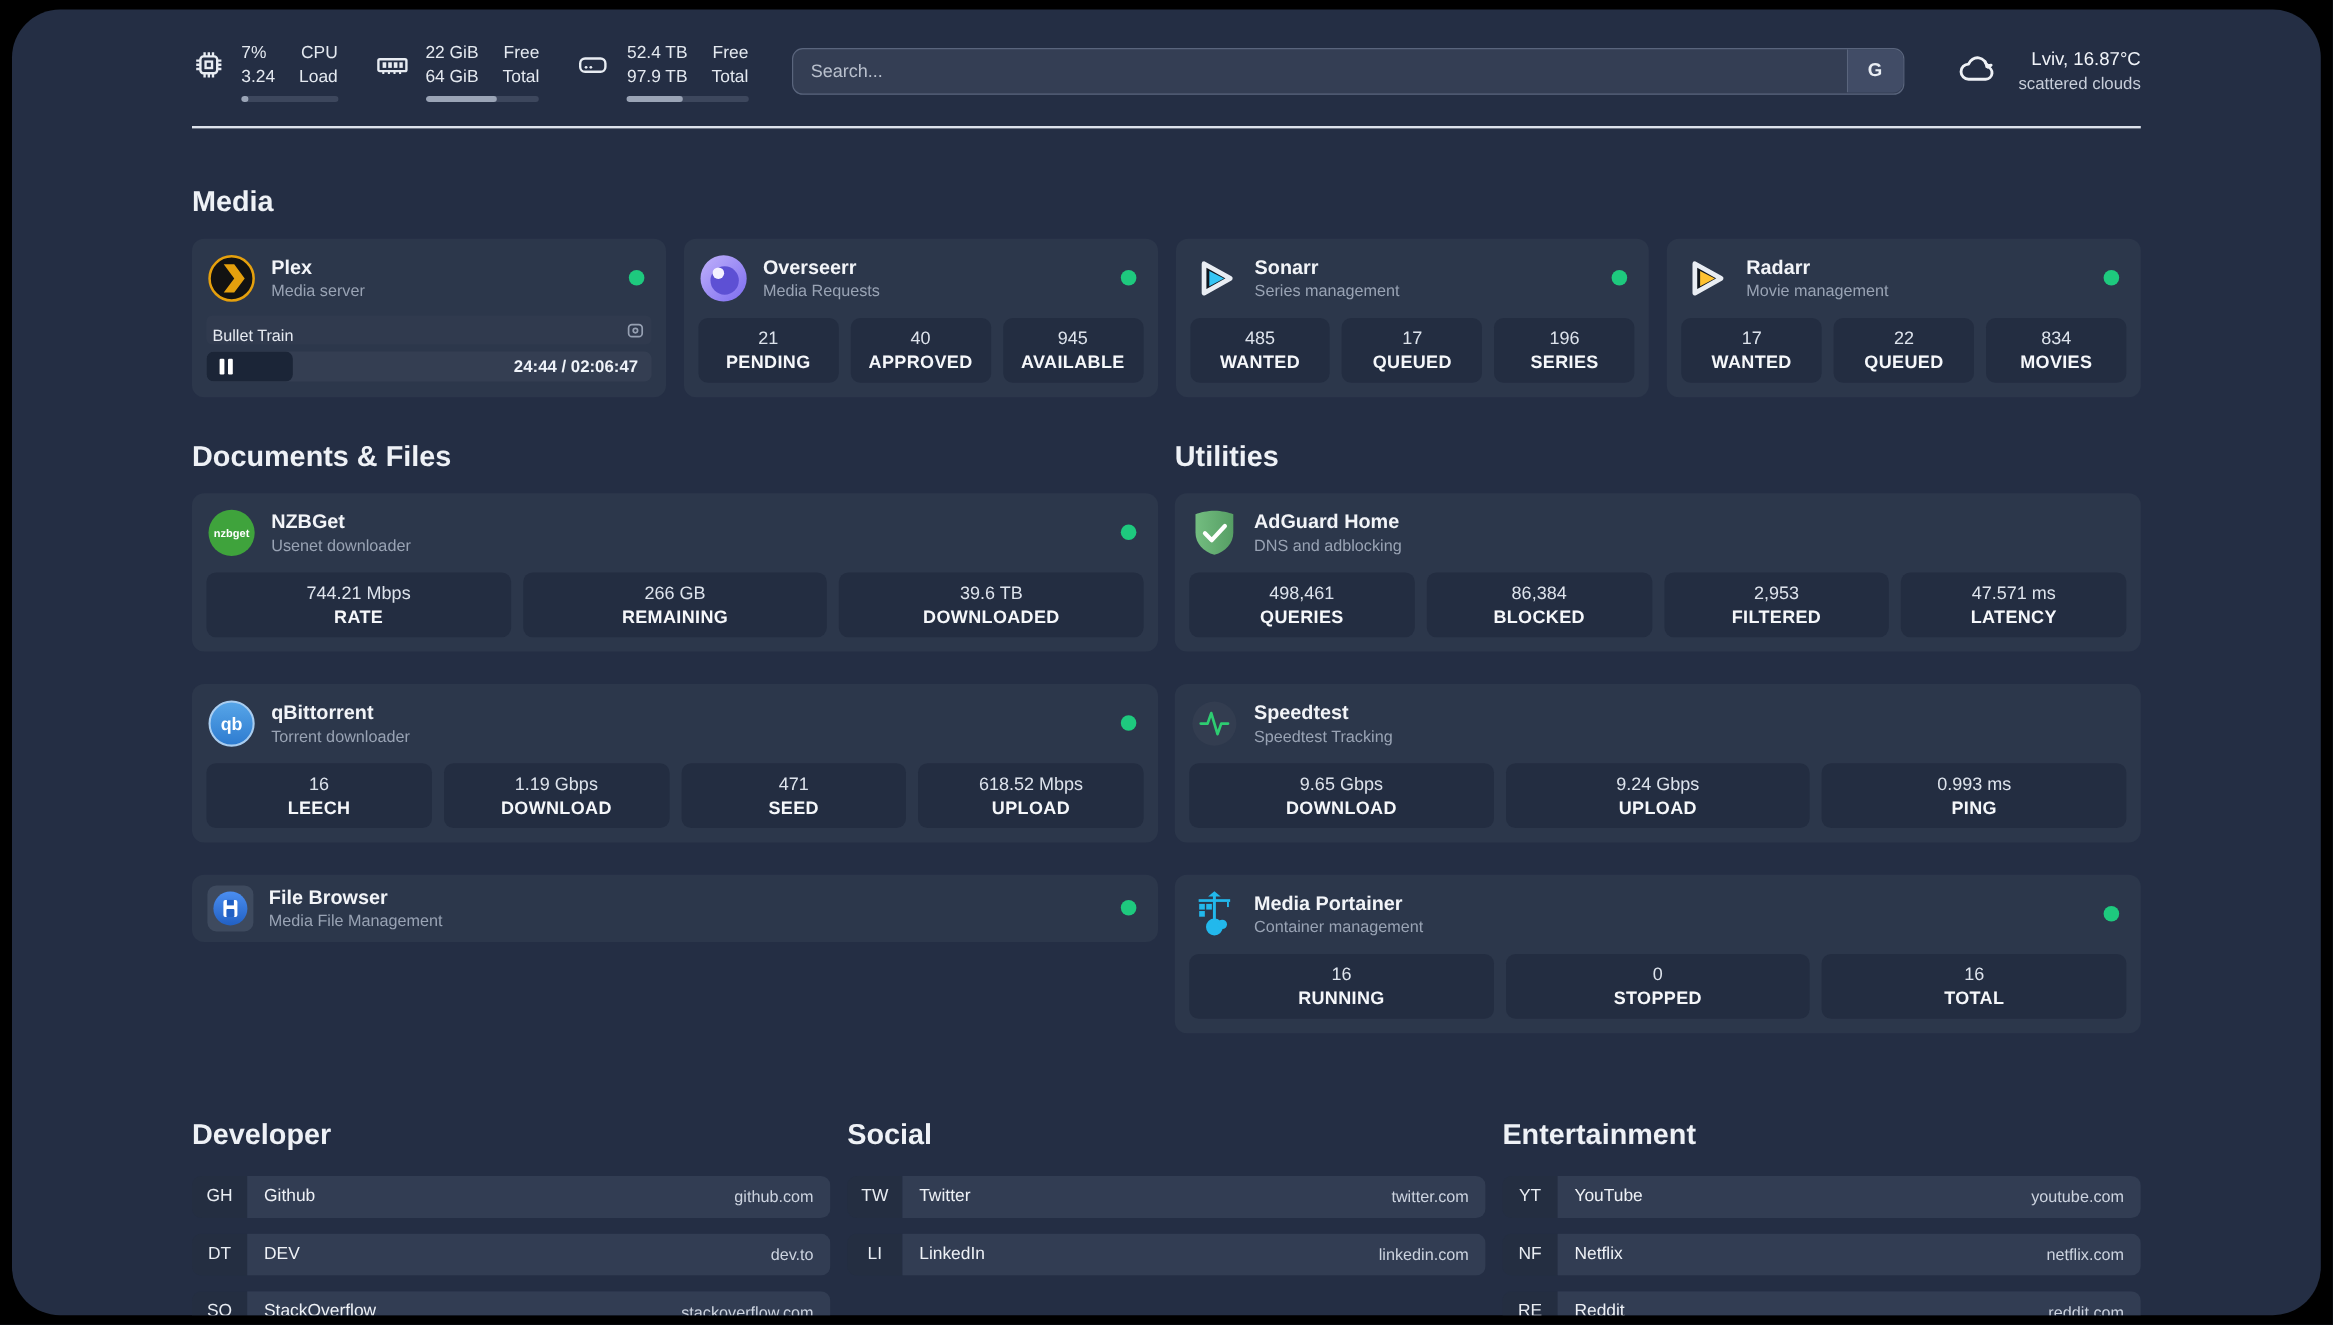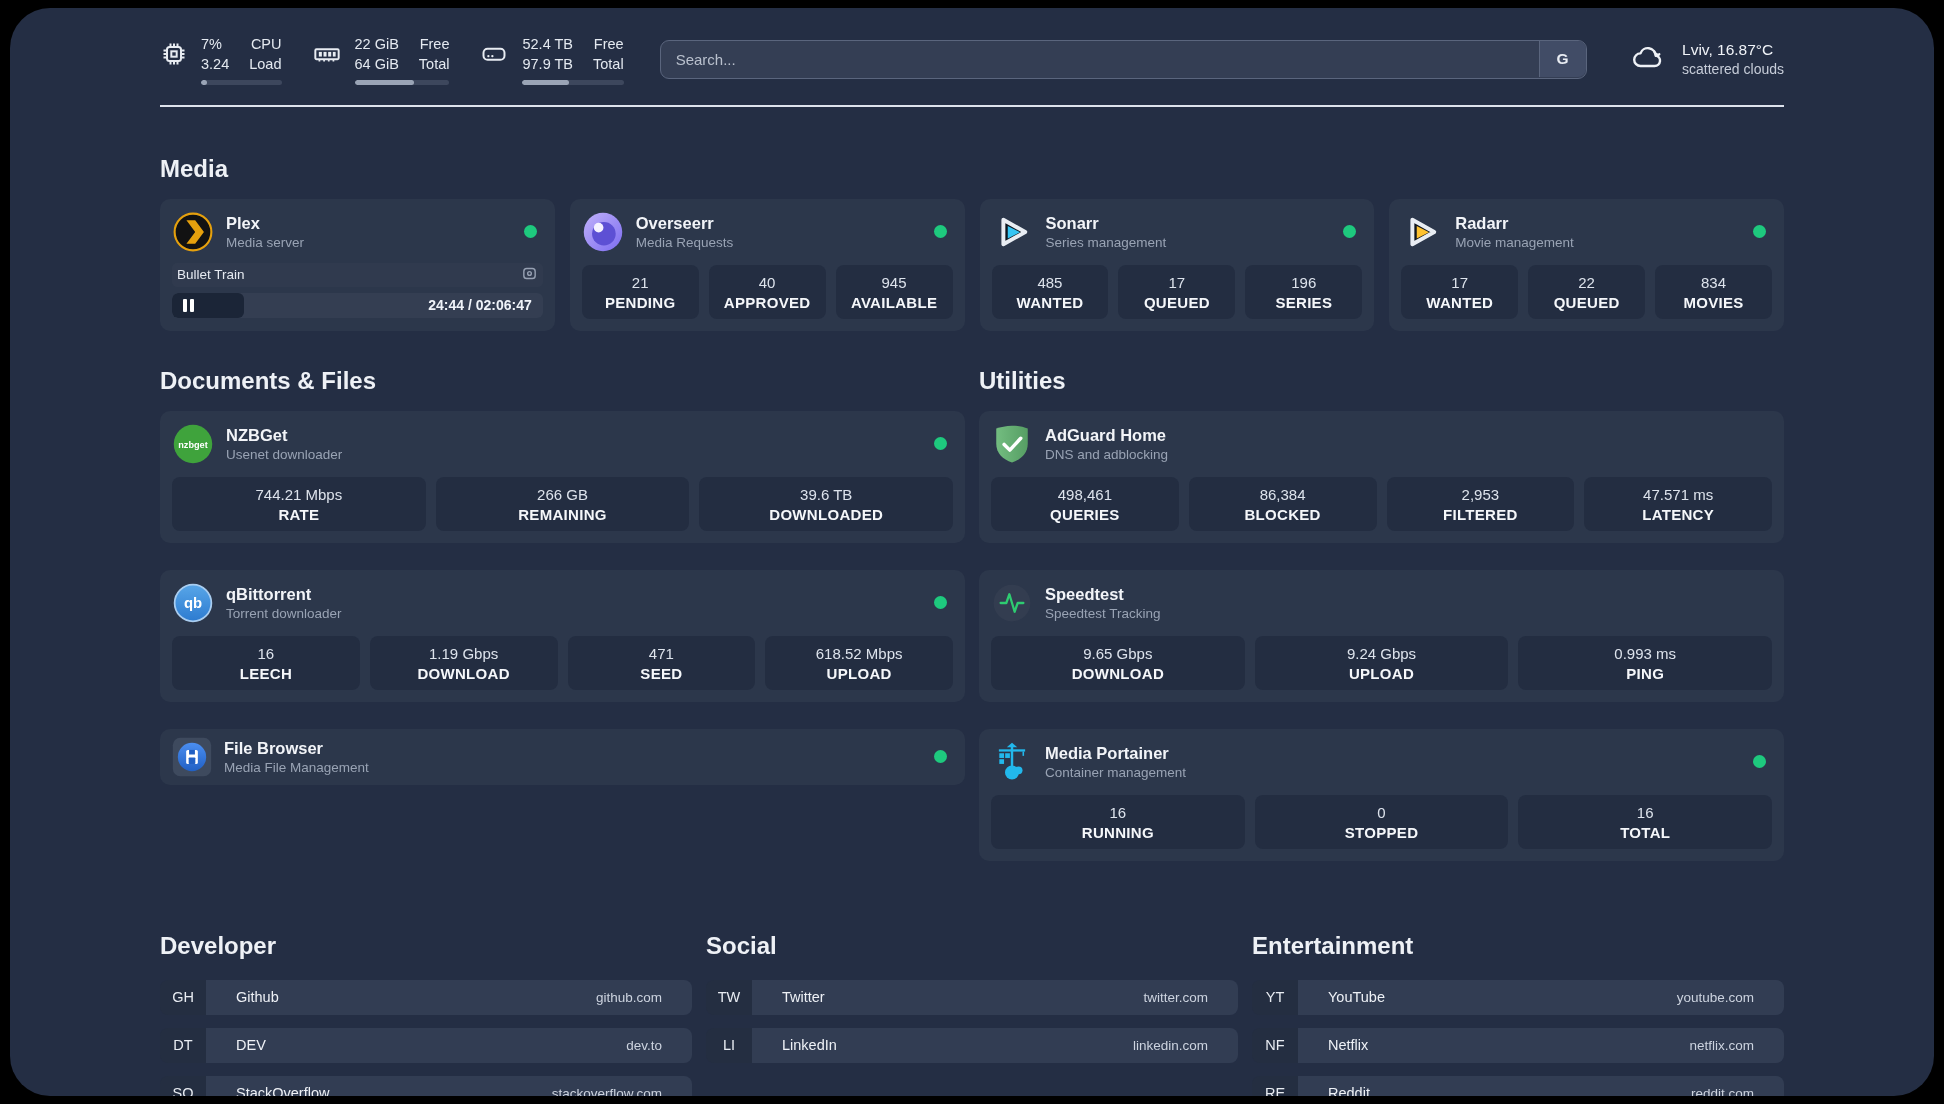--- a/index.html
+++ b/index.html
@@ -13,21 +13,21 @@
   .hdr-icon{margin-top:6px;display:block;}
   .stat-body{display:flex;flex-direction:column;}
   .stat-cols{display:flex;justify-content:space-between;gap:20px;font-size:14.5px;line-height:1.4;}
   .stat-cols .labels{text-align:right;}
   .stat-bar{margin-top:5px;height:5px;border-radius:3px;background:#3d475d;position:relative;overflow:hidden;}
   .stat-bar i{position:absolute;left:0;top:0;bottom:0;background:#9aa4b6;border-radius:3px;display:block;}
   .search-wrap{flex:1;margin:0 40px 0 36px;position:relative;height:39px;}
   input.search{width:100%;height:100%;box-sizing:border-box;background:#343e54;border:1.5px solid #5a657d;border-radius:9px;color:#e8ecf2;font-size:15px;padding:0 64px 0 15px;outline:none;}
   input.search::placeholder{color:#b9c0cd;}
   .search-btn{position:absolute;right:1.5px;top:1.5px;bottom:1.5px;width:47px;background:#414c66;border:none;border-left:1.5px solid #5a657d;border-radius:0 8px 8px 0;color:#e9edf3;font-size:15.5px;font-weight:600;display:flex;align-items:center;justify-content:center;cursor:pointer;}
-  .weather{display:flex;align-items:center;gap:13px;}
+  .weather{display:flex;align-items:center;gap:13px;text-align:right;}
   .weather-text{display:flex;flex-direction:column;gap:2px;}
   .weather-line1{color:#f0f3f8;font-size:15.5px;}
   .weather-line2{color:#c7cdd9;font-size:14px;}
   .divider{margin:20px 150px 0 150px;border-top:2px solid #dde2ec;}
 
   
   .content{padding:0 150px;}
   .section-title{color:#eef1f6;font-size:24px;font-weight:600;}
   .media-title{margin-top:48px;}
   .media-grid{display:grid;grid-template-columns:repeat(4,1fr);gap:15px;margin-top:16px;}
@@ -37,39 +37,39 @@
   .titles{display:flex;flex-direction:column;gap:2px;}
   .card-title{color:#f2f4f8;font-size:16.5px;font-weight:600;white-space:nowrap;}
   .card-sub{color:#99a3b4;font-size:13.5px;white-space:nowrap;}
   .dot{width:13px;height:13px;border-radius:50%;margin-left:auto;margin-right:6px;flex:0 0 auto;background:#1ec97e;}
   .stats-row{display:flex;gap:10px;margin-top:12px;}
   .stat-box{flex:1;background:#232d41;border-radius:8px;text-align:center;padding:9px 2px 8px;}
   .stat-value{color:#dde3ec;font-size:15px;}
   .stat-label{color:#f5f7fa;font-size:15px;font-weight:700;letter-spacing:.3px;margin-top:3px;}
 
   
-  .np-row{display:flex;align-items:center;justify-content:space-between;margin-top:10px;padding:0 5px;color:#e6eaf1;font-size:13.5px;background:rgba(255,255,255,.02);border-radius:5px;height:24px;}
+  .np-row{display:flex;align-items:flex-end;justify-content:space-between;margin-top:10px;padding:0 5px;color:#e6eaf1;font-size:13.5px;background:rgba(255,255,255,.02);border-radius:5px;height:24px;}
   .np-bar{margin-top:6px;height:25px;border-radius:6px;background:rgba(255,255,255,.04);position:relative;display:flex;align-items:center;overflow:hidden;}
   .np-fill{position:absolute;left:0;top:0;bottom:0;background:#1b2537;border-radius:6px;}
   .pause{display:flex;gap:3.5px;margin-left:11px;position:relative;}
   .pause i{width:3.5px;height:13px;background:#fff;border-radius:1px;display:block;}
   .np-time{margin-left:auto;padding-right:11px;position:relative;color:#eff3f9;font-size:14px;font-weight:600;}
 
   .two-col{display:grid;grid-template-columns:1fr 1fr;gap:14px;margin-top:36px;}
   .col .section-title{margin-bottom:16px;}
   .col .card{margin-bottom:27px;}
   .card.compact{padding:8px 12px;}
   .card.compact .app-icon{width:40px;height:40px;}
 
   
   .bookmarks{display:grid;grid-template-columns:repeat(3,1fr);gap:14px;margin-top:44px;}
   .bookmarks .section-title{margin-bottom:20px;}
   .bm-row{display:flex;height:35px;border-radius:8px;overflow:hidden;margin-bottom:13px;cursor:pointer;}
   .bm-abbr{width:46px;background:#242e41;color:#e8ecf2;font-size:14.5px;display:flex;align-items:center;justify-content:center;flex:0 0 auto;}
-  .bm-main{flex:1;background:#323d53;display:flex;align-items:center;justify-content:space-between;padding:0 30px;}
+  .bm-main{flex:1;background:#323d53;display:flex;align-items:center;justify-content:space-between;padding:0 14px;}
   .bm-name{color:#eef1f6;font-size:14.5px;}
   .bm-url{color:#ccd3df;font-size:13.5px;}
 </style>
 </head>
 <body>
 
 <div class="page">
 
   <div class="header">
     <div class="stats">

